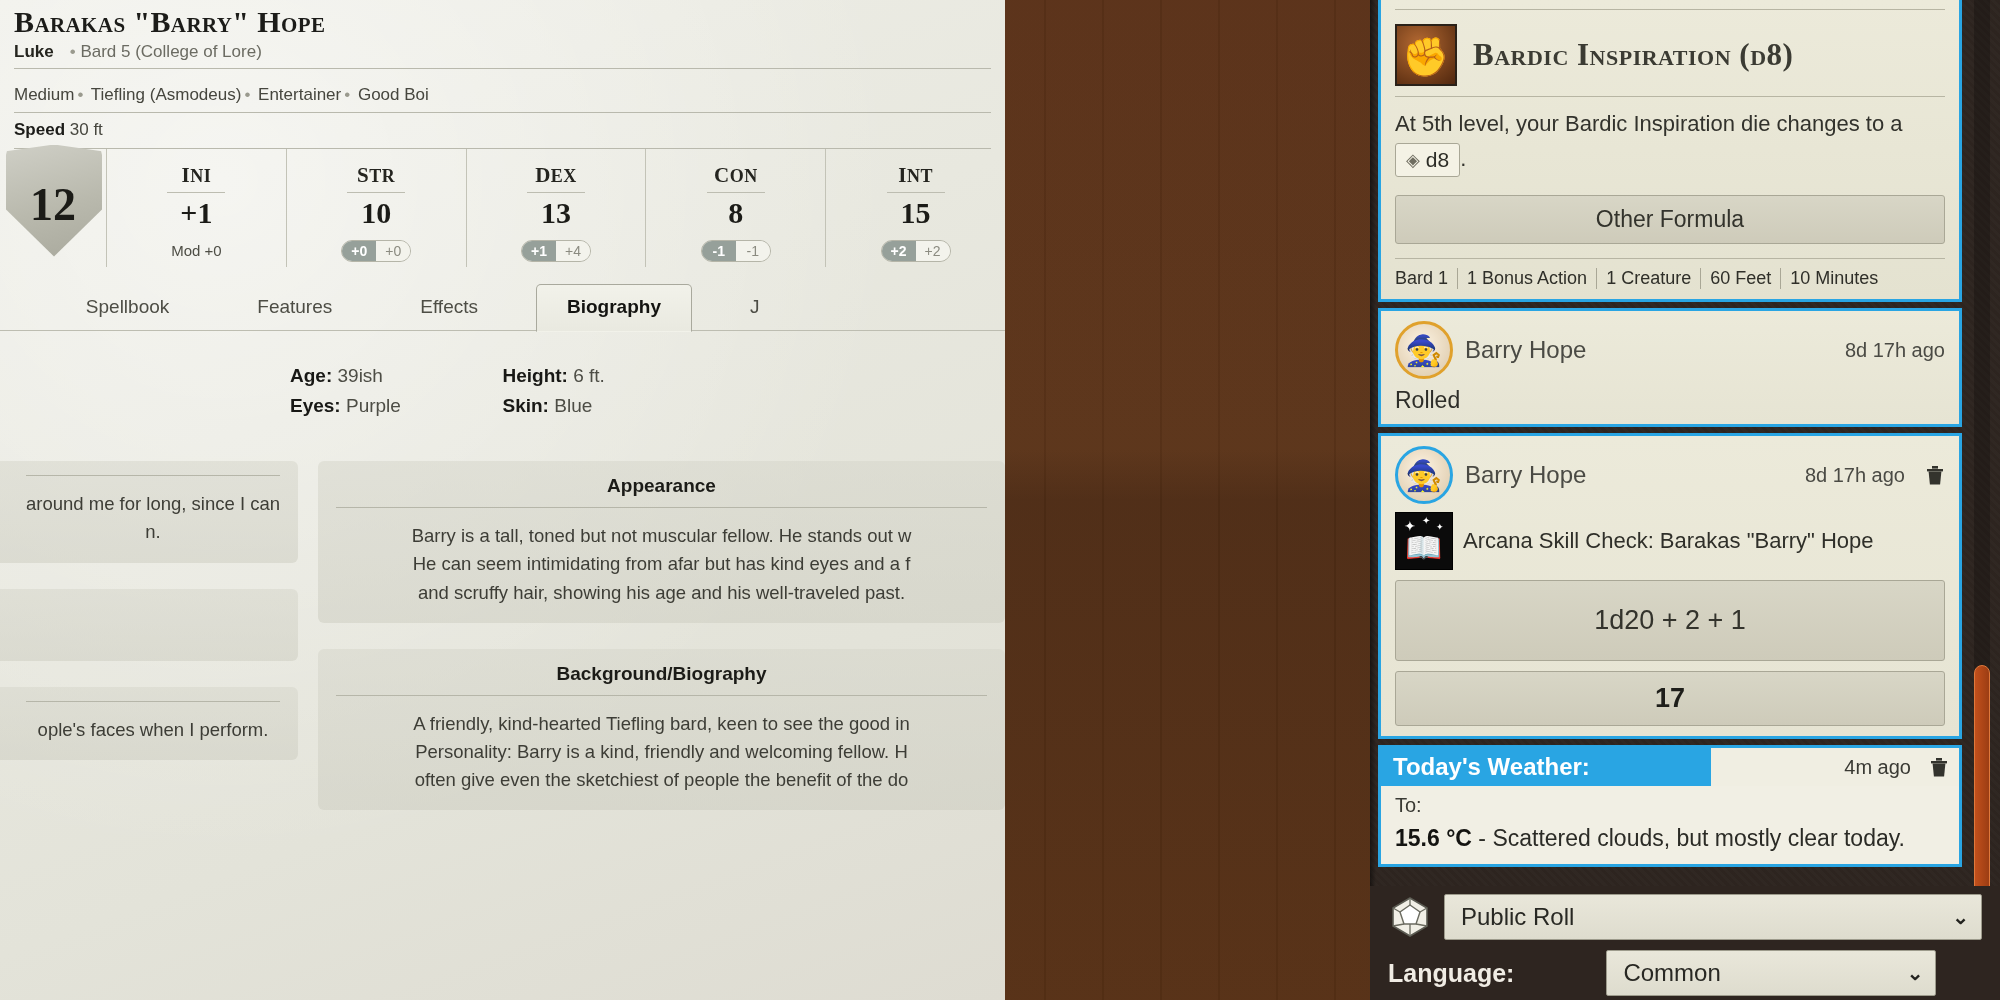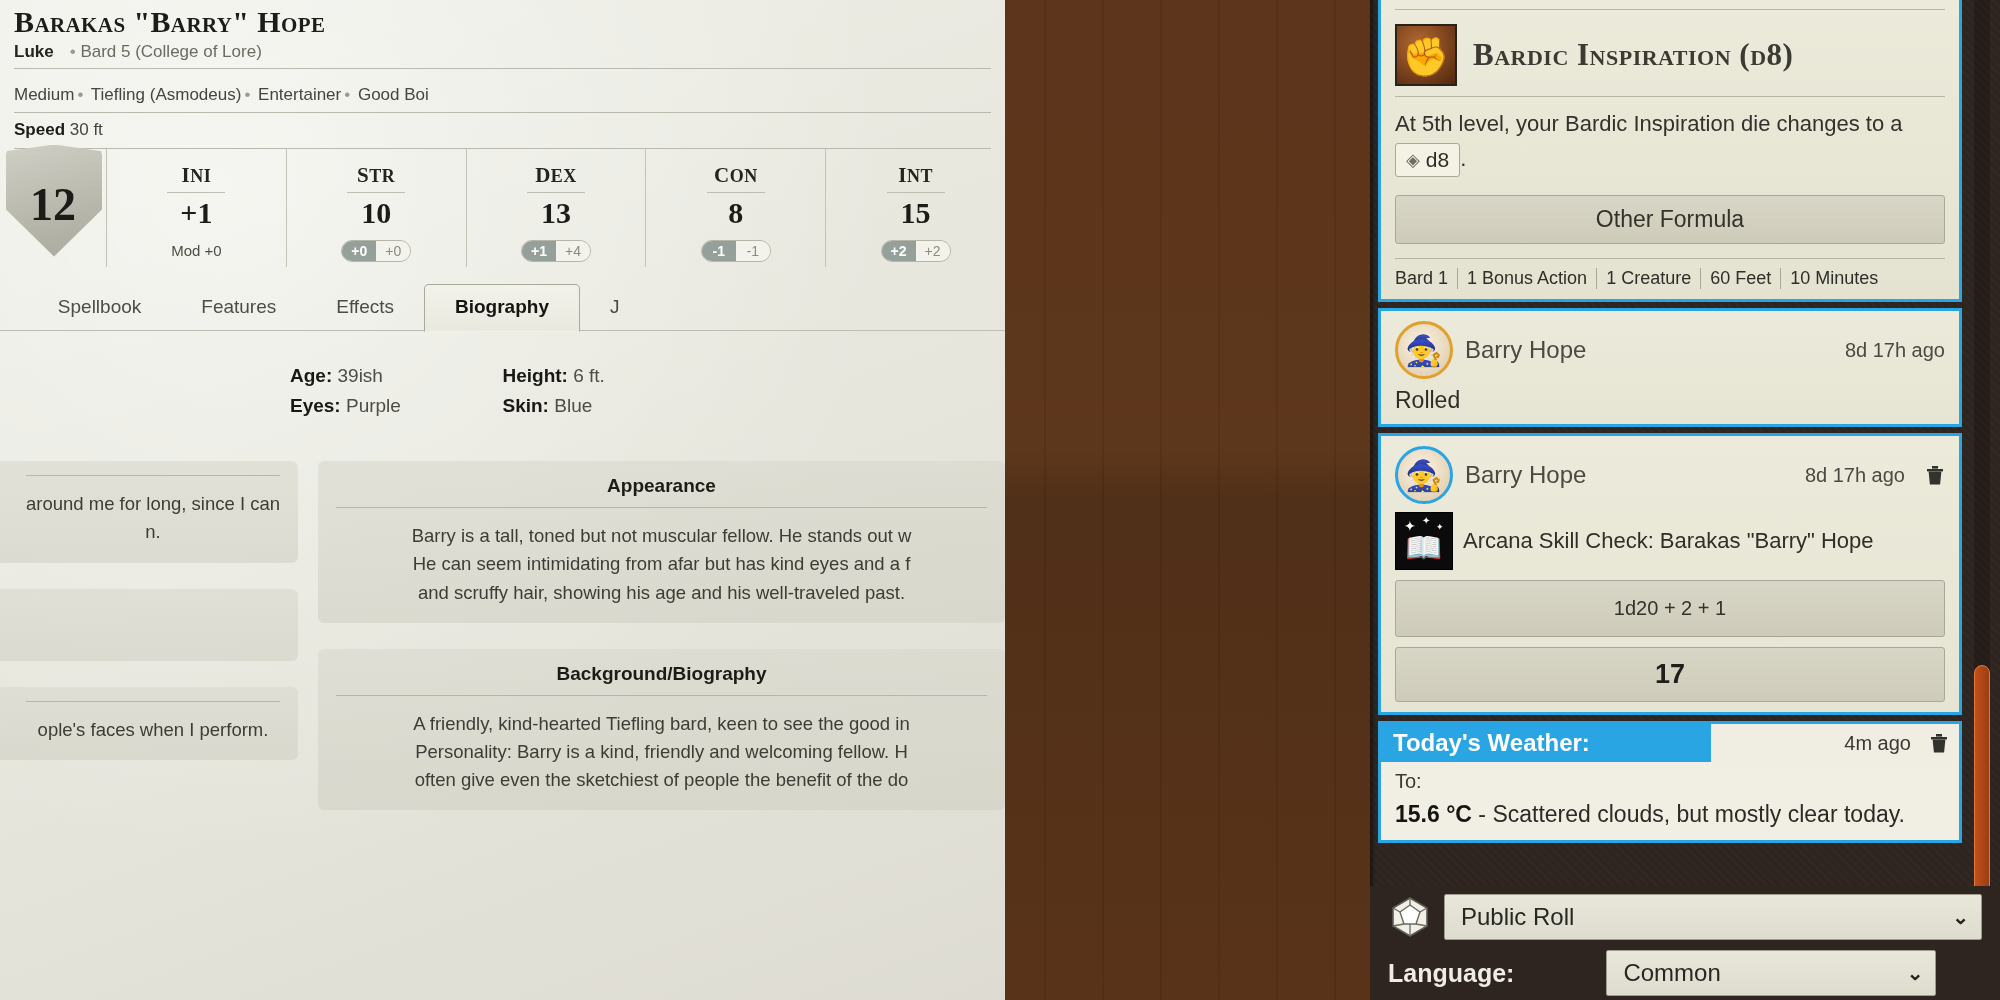--- a/index.html
+++ b/index.html
@@ -116,21 +116,21 @@
   }
   .pill .b {
     background: #f3f3ec; color: #8b8b80;
     padding: 0 9px; display: flex; align-items: center; justify-content: center;
     min-width: 34px;
   }
 
   
   .tabs-row {
     position: relative; height: 60px; margin-top: 4px;
-    display: flex; align-items: flex-end;
+    display: flex; align-items: flex-end; gap: 28px;
   }
   .tabs-row::after {
     content:""; position:absolute; left:0; right:0; bottom:0;
     height:1px; background:#bdbdb1;
   }
   .tab {
     position: relative; z-index: 2;
     padding: 10px 30px 13px 30px;
     font-size: 19px; color: #4d4d45;
     white-space: nowrap;
@@ -293,21 +293,21 @@
   }
   .roll-icon .spark {
     position:absolute; color:#fff; line-height:1;
   }
   .roll-title { font-size: 22px; color: #2f2f29; }
   .roll-box {
     margin-top: 10px;
     border: 1px solid #a9a796;
     background: linear-gradient(180deg, #d8d6c6, #cecbba);
     border-radius: 3px; text-align: center;
-    padding: 16px 0; font-size: 20px; color: #33332c;
+    padding: 24px 0; font-size: 27px; color: #33332c;
   }
   .roll-box.result { font-size: 27px; font-weight: bold; color: #1e1e1a; padding: 11px 0; text-align: center; }
 
   
   .msg.weather { padding: 0; }
   .weather-head {
     display: flex; align-items: center;
     background: #f0eee2;
   }
   .weather-title {

